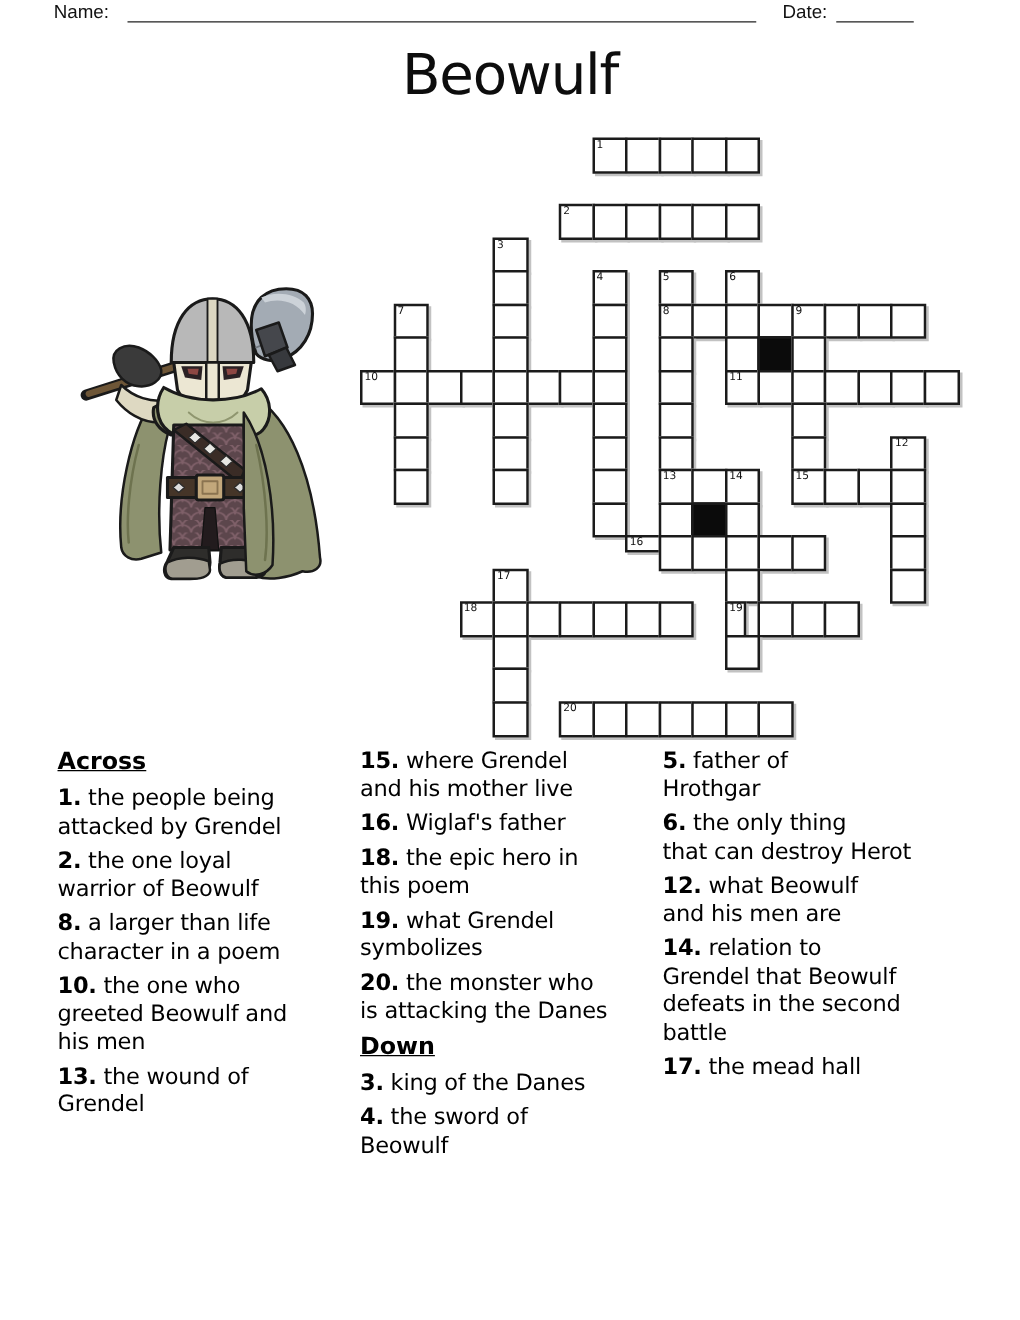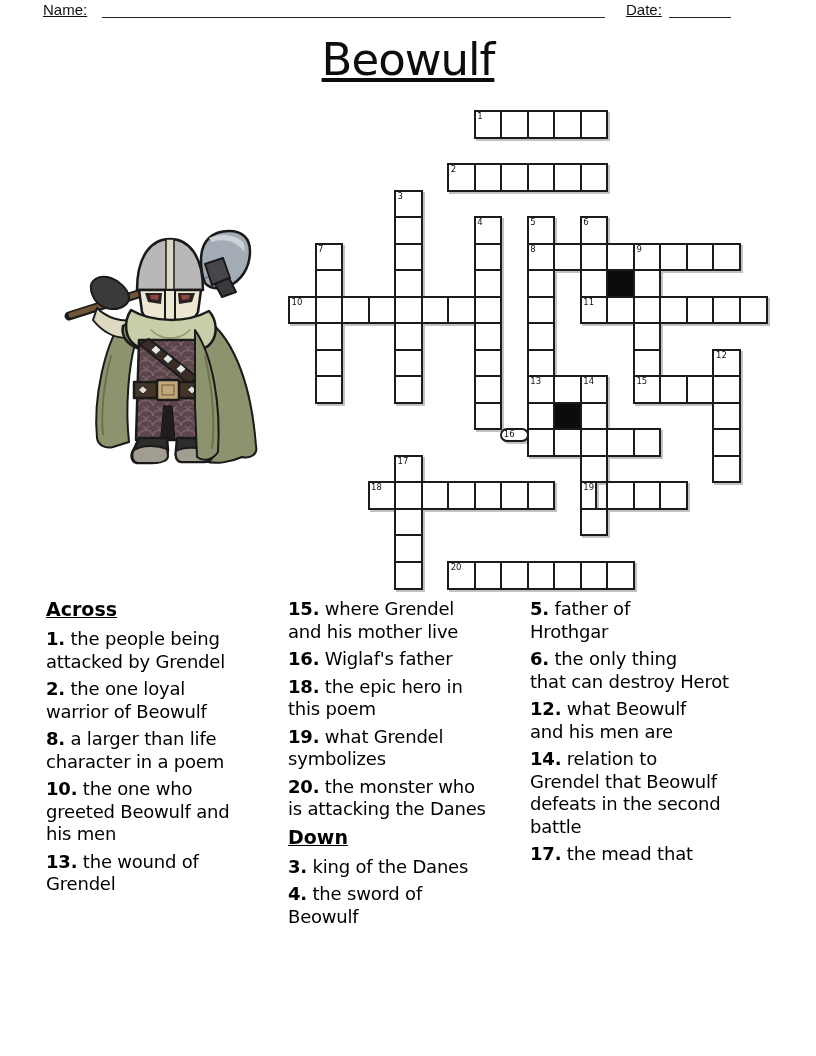--- a/index.html
+++ b/index.html
@@ -1,18 +1,18 @@
 <!DOCTYPE html>
 <html style="--grid-border: #1b1b1b; --grid-shadow: #c2c2c2; --grid-black: #0b0b0b; --cape: #8d926f; --cape-shade: #6e734f; --beard: #c7cea9; --helm: #b8b8b8; --helm-ridge: #dcd7c2; --helm-face: #ece7d3; --armor: #5c464c; --armor-line: #7f6069; --belt: #453528; --buckle: #c2a77b; --axe: #a3abb4; --axe-hi: #ccd2d8; --wood: #6e5637; --glove: #3a3a3a; --cuff: #ded9c2; --boot: #2e2d2b; --boot-cap: #a19d90; --outline: #1a1a1a;"><head>
 <meta charset="utf-8">
 <style>
   html,body{margin:0;padding:0;background:#fff;}
   body{width:816px;height:1056px;position:relative;overflow:hidden;
        font-family:"DejaVu Sans",sans-serif;color:#000;}
-  .abs{position:absolute;text-decoration:underline;}
+  .abs{position:absolute;}
   
   .hdr-label{font-family:"Liberation Sans",sans-serif;font-size:15px;color:#111;}
   .write-line{border-bottom:1.6px solid #222;height:17px;}
   
   .title{left:0;right:0;top:33px;text-align:center;font-size:45px;
          letter-spacing:-1px;color:#0d0d0d;}
   
   .xc{position:absolute;box-sizing:border-box;background:#fff;
       border:2px solid var(--grid-border);box-shadow:2px 2px 0 var(--grid-shadow);}
   .xc.black{background:var(--grid-black);}
@@ -200,21 +200,21 @@
       <span class="num">15</span>
     </div>
     <div class="xc" style="left: 659.42px; top: 375.3px; width: 28.53px; height: 28.53px;"></div>
     <div class="xc" style="left: 685.95px; top: 375.3px; width: 28.53px; height: 28.53px;"></div>
     <div class="xc" style="left: 712.48px; top: 375.3px; width: 28.53px; height: 28.53px;"></div>
     <div class="xc" style="left: 473.71px; top: 401.83px; width: 28.53px; height: 28.53px;"></div>
     <div class="xc" style="left: 526.77px; top: 401.83px; width: 28.53px; height: 28.53px;"></div>
     <div class="xc black" style="left: 553.3px; top: 401.83px; width: 28.53px; height: 28.53px;"></div>
     <div class="xc" style="left: 579.83px; top: 401.83px; width: 28.53px; height: 28.53px;"></div>
     <div class="xc" style="left: 712.48px; top: 401.83px; width: 28.53px; height: 28.53px;"></div>
-    <div class="xc" style="left: 500.24px; top: 428.36px; width: 28.53px; height: 14px; border-radius: 14px;">
+    <div class="xc" style="left: 500.24px; top: 428.36px; width: 28.53px; height: 14px;">
       <span class="num">16</span>
     </div>
     <div class="xc" style="left: 526.77px; top: 428.36px; width: 28.53px; height: 28.53px;"></div>
     <div class="xc" style="left: 553.3px; top: 428.36px; width: 28.53px; height: 28.53px;"></div>
     <div class="xc" style="left: 579.83px; top: 428.36px; width: 28.53px; height: 28.53px;"></div>
     <div class="xc" style="left: 606.36px; top: 428.36px; width: 28.53px; height: 28.53px;"></div>
     <div class="xc" style="left: 632.89px; top: 428.36px; width: 28.53px; height: 28.53px;"></div>
     <div class="xc" style="left: 712.48px; top: 428.36px; width: 28.53px; height: 28.53px;"></div>
     <div class="xc" style="left: 394.12px; top: 454.89px; width: 28.53px; height: 28.53px;">
       <span class="num">17</span>
@@ -284,14 +284,14 @@
     <p class="clue"><b>5.</b><span class="clue-text"> father of
 Hrothgar</span></p>
     <p class="clue"><b>6.</b><span class="clue-text"> the only thing
 that can destroy Herot</span></p>
     <p class="clue"><b>12.</b><span class="clue-text"> what Beowulf
 and his men are</span></p>
     <p class="clue"><b>14.</b><span class="clue-text"> relation to
 Grendel that Beowulf
 defeats in the second
 battle</span></p>
-    <p class="clue"><b>17.</b><span class="clue-text"> the mead that</span></p>
+    <p class="clue"><b>17.</b><span class="clue-text"> the mead hall</span></p>
   </div>
 
 </body></html>

